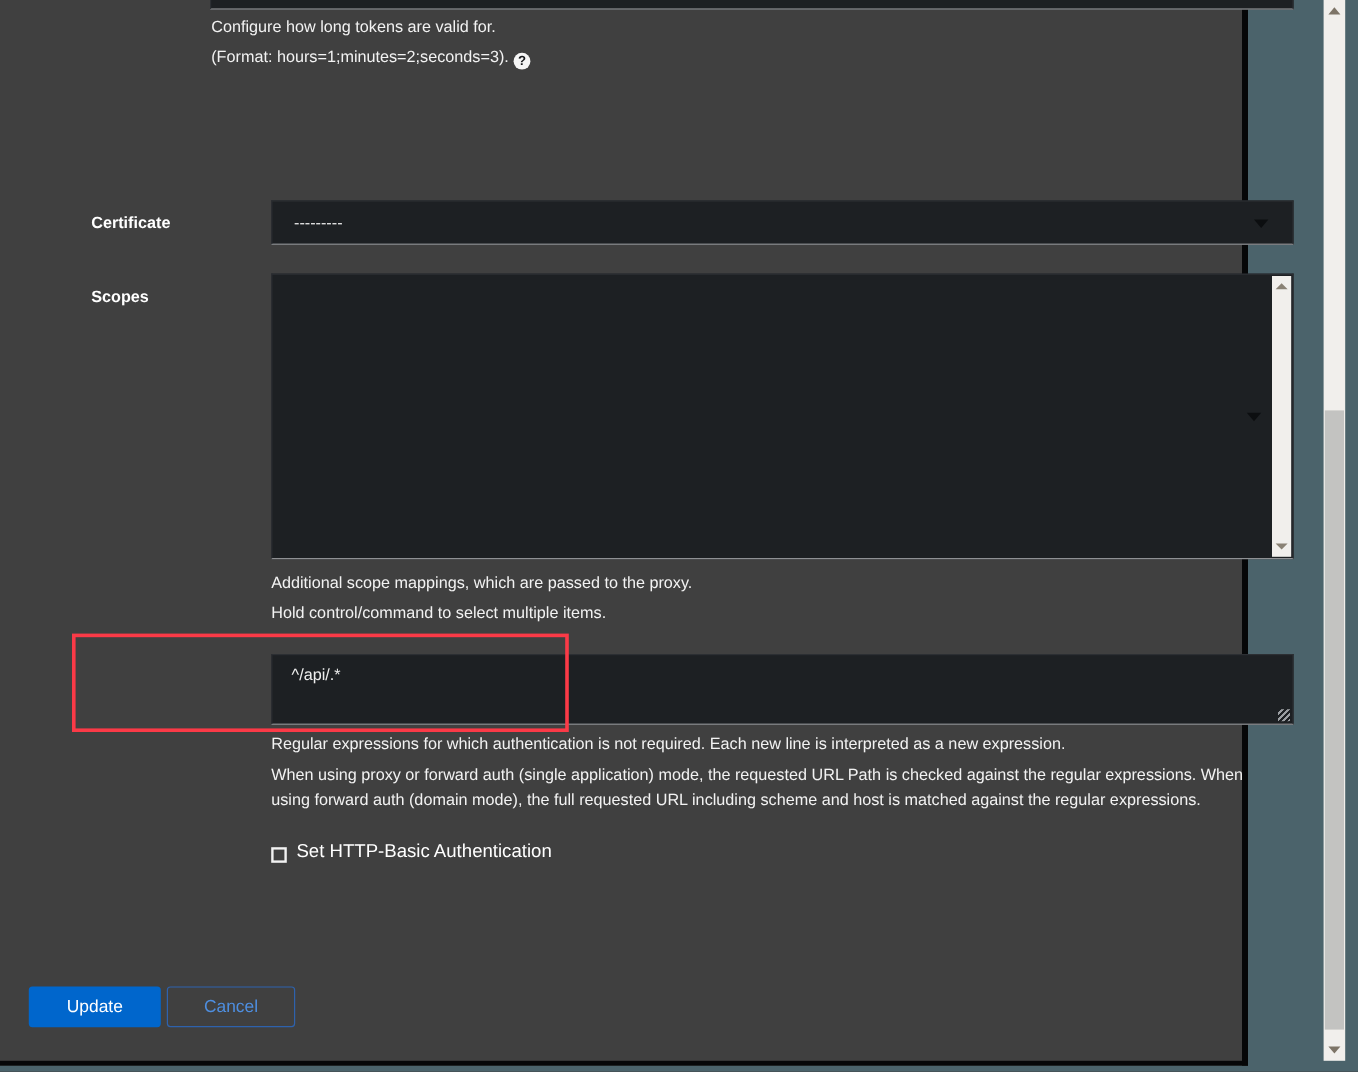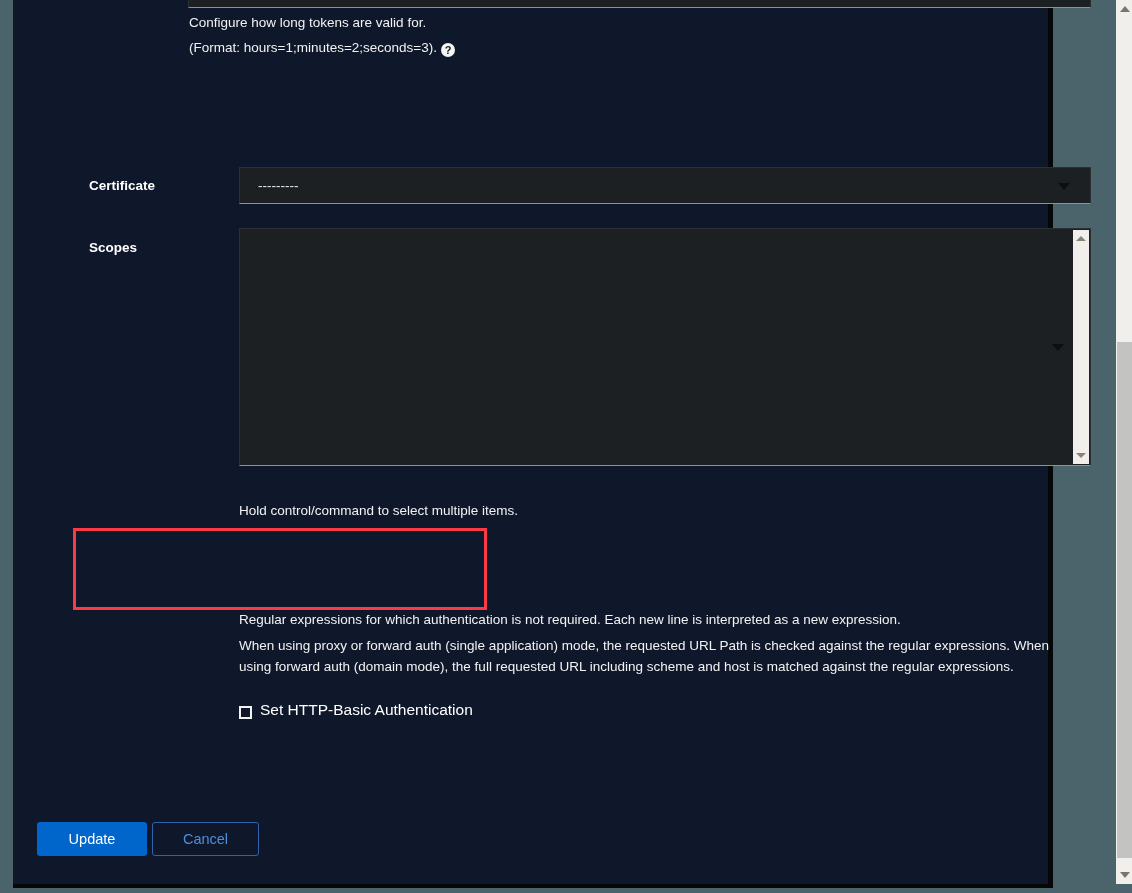--- a/index.html
+++ b/index.html
@@ -1,22 +1,22 @@
 <!DOCTYPE html>
 <html><head>
 <meta charset="utf-8">
 <style>
   * { margin:0; padding:0; box-sizing:border-box; }
   html,body { width:1132px; height:893px; overflow:hidden; }
   body { background:#4b636b; font-family:"Liberation Sans","DejaVu Sans",sans-serif; }
 
   .window {
     position:relative; width:1040px; height:888px;
-    background:#0f172a;
-    border-right:5px solid #060708; border-bottom:4px solid #060708;margin-left:13px;
+    background:#404040;
+    border-right:5px solid #060708; border-bottom:4px solid #060708;
   }
   .content { position:absolute; left:0; top:0; width:1103px; height:884px; overflow:hidden; }
 
   
   .partial-input {
     position:absolute; left:175px; top:-30px; width:903px; height:38px;
     background:#1d2023; border:1px solid #2c2f33; border-bottom:1px solid #8f9194;
   }
 
   .help { position:absolute; color:#f2f2f2; font-size:13.5px; line-height:20px; }
@@ -123,22 +123,27 @@
     </div>
 
     <div class="form-label" style="top:236px;">Scopes</div>
     <div class="field-box" style="top:228px; height:238px;">
       <span class="caret-down" style="right:26px; top:115px;"></span>
       <div class="inner-scrollbar">
         <span class="sb-arrow up"></span>
         <span class="sb-arrow down"></span>
       </div>
     </div>
+    <p class="help" style="left:226px; top:476px;">Additional scope mappings, which are passed to the proxy.</p>
     <p class="help" style="left:226px; top:501px;">Hold control/command to select multiple items.</p>
 
+    <div class="field-box" style="top:545px; height:59px;">
+      <textarea class="paths-textarea" spellcheck="false" style="">^/api/.*</textarea>
+      <span class="resize-handle"></span>
+    </div>
     <p class="help" style="left:226px; top:635px; width:838px; line-height:21px;">When using proxy or forward auth (single application) mode, the requested URL Path is checked against the regular expressions. When using forward auth (domain mode), the full requested URL including scheme and host is matched against the regular expressions.</p>
     <p class="help" style="left:226px; top:610px;">Regular expressions for which authentication is not required. Each new line is interpreted as a new expression.</p>
 
     <div class="annotation-box"></div>
 
     <div class="checkbox-row">
       <input type="checkbox" class="pf-checkbox" style="">
       <span class="checkbox-label">Set HTTP-Basic Authentication</span>
     </div>
 

